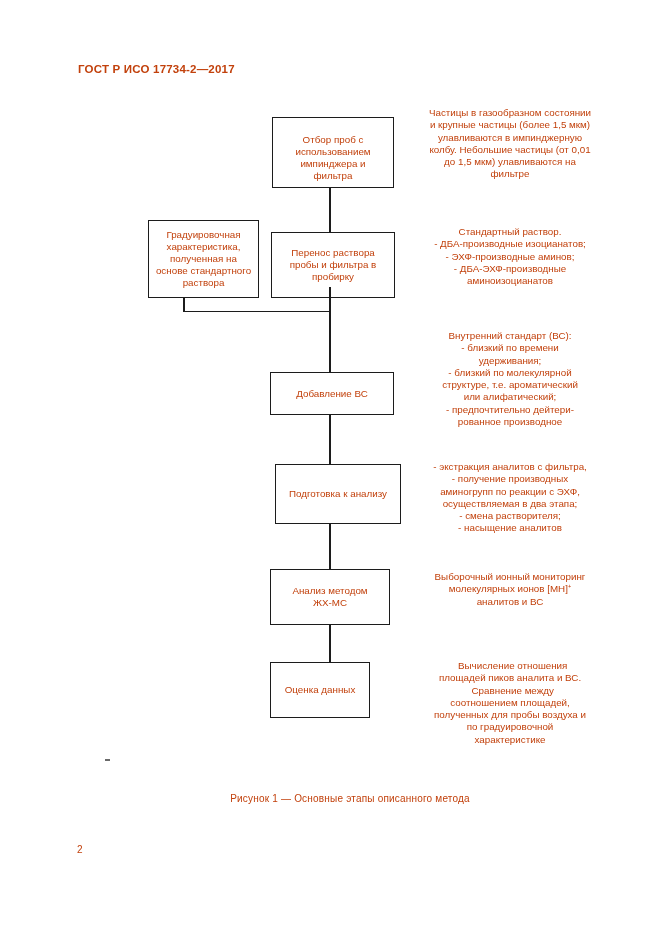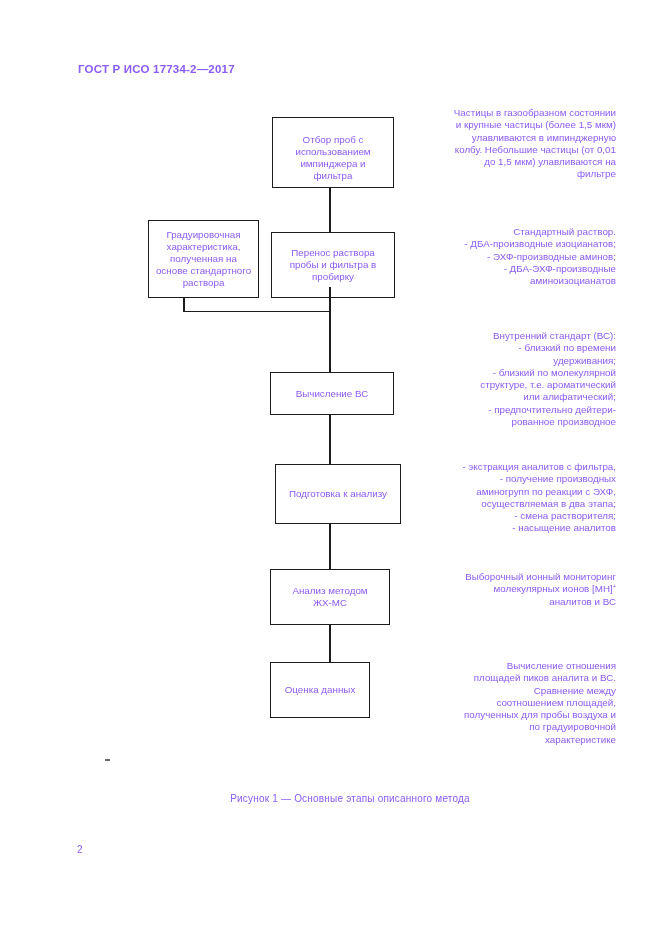--- a/index.html
+++ b/index.html
@@ -2,21 +2,21 @@
 <html><head>
 <meta charset="utf-8">
 <style>
   html, body { margin: 0; padding: 0; background: #e8e8e8; }
   .page {
     position: relative;
     width: 661px;
     height: 936px;
     background: #ffffff;
     font-family: "Liberation Sans", sans-serif;
-    color: #8b5cf6;
+    color: #c2410c;
     overflow: hidden;
   }
   .header {
     position: absolute;
     left: 78px;
     top: 63px;
     font-size: 11.5px;
     font-weight: bold;
     letter-spacing: 0.2px;
     white-space: nowrap;
@@ -36,21 +36,21 @@
     padding: 2px;
   }
   .box--top { align-items: flex-start; padding-top: 16px; }
   .annotation {
     position: absolute;
     left: 404px;
     width: 212px;
     font-size: 9.8px;
     line-height: 12.3px;
     white-space: pre-wrap;
-    text-align: right;
+    text-align: center;
   }
   .vline, .hline { position: absolute; background: #1c1c1c; }
   .vline { width: 1.5px; }
   .hline { height: 1.5px; }
   .caption {
     position: absolute;
     left: 40px;
     top: 793px;
     width: 620px;
     text-align: center;
@@ -81,21 +81,21 @@
 
   <div class="box box--top" style="left:272px; top:117px; width:122px; height:71px;">Отбор проб с
 использованием
 импинджера и
 фильтра</div>
 
   <div class="box" style="left:271px; top:232px; width:124px; height:66px;">Перенос раствора
 пробы и фильтра в
 пробирку</div>
 
-  <div class="box" style="left:270px; top:372px; width:124px; height:43px;">Вычисление ВС</div>
+  <div class="box" style="left:270px; top:372px; width:124px; height:43px;">Добавление ВС</div>
 
   <div class="box" style="left:269px; top:464px; width:126px; height:60px;margin-left:6px;">Подготовка к анализу</div>
 
   <div class="box" style="left:270px; top:569px; width:120px; height:56px;">Анализ методом
 ЖХ-МС</div>
 
   <div class="box" style="left:270px; top:662px; width:100px; height:56px;">Оценка данных</div>
 
   <div class="box" style="left:148px; top:220px; width:111px; height:78px;">Градуировочная
 характеристика,

